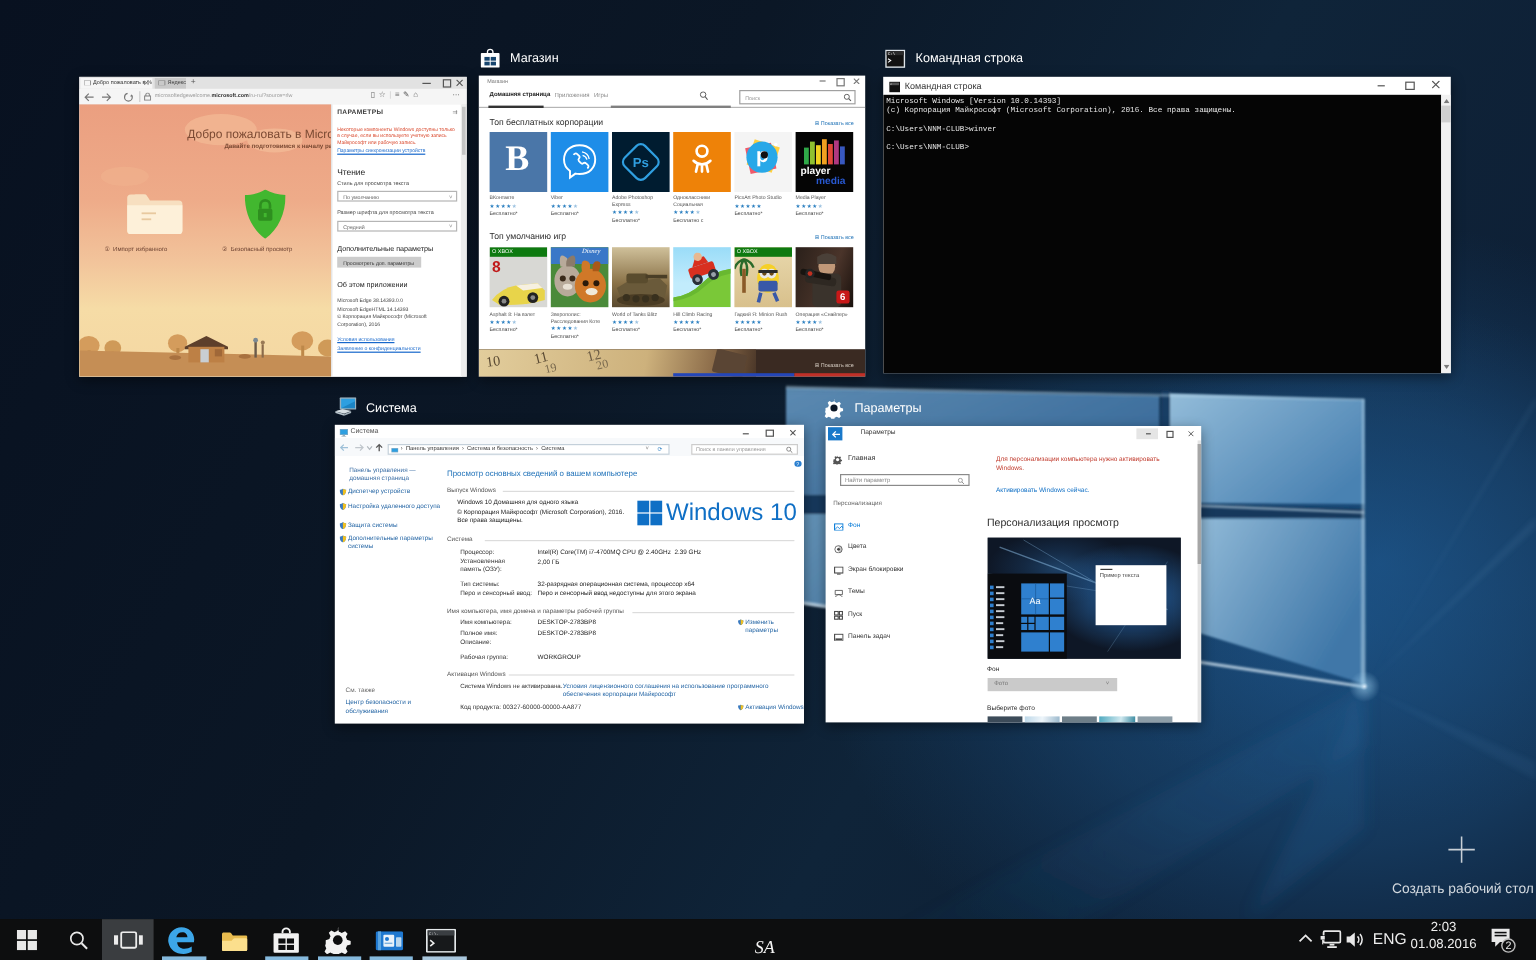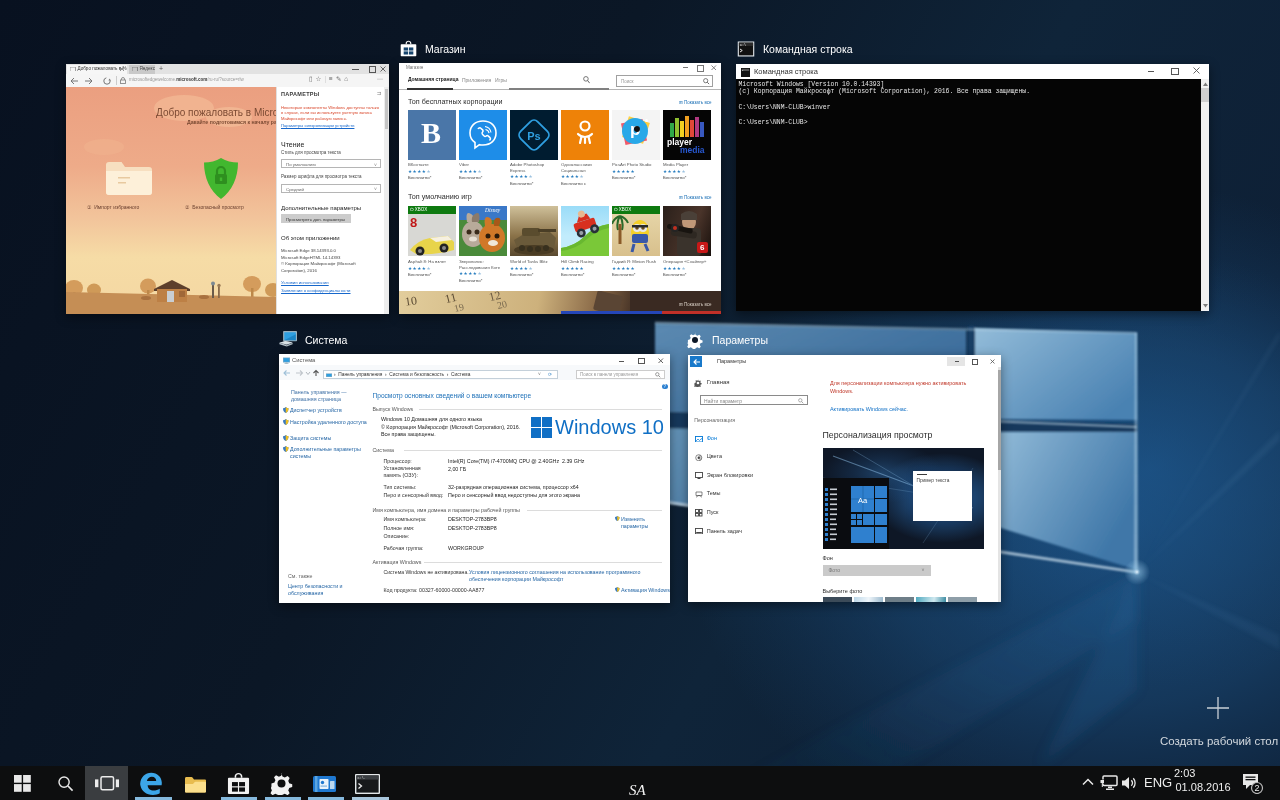--- a/index.html
+++ b/index.html
@@ -859,21 +859,21 @@
         <rect x="0.5" y="5" width="3.5" height="3" fill="#e8e8e8"></rect>
         <rect x="1.8" y="8" width="1" height="4" fill="#e8e8e8"></rect>
       </svg>
 <svg class="abs" style="left:1122px;top:9px" width="16" height="16" viewBox="0 0 16 16">
         <path d="M0 5.5h3l4-3.5v12l-4-3.5H0z" fill="#e8e8e8"></path>
         <path d="M9.5 5 A4.5 4.5 0 010 11 M9.5 5" fill="none"></path>
         <path d="M9.3 5.3a4 4 0 010 5.4" stroke="#e8e8e8" stroke-width="1.3" fill="none"></path>
         <path d="M11.3 3.3a7 7 0 010 9.4" stroke="#e8e8e8" stroke-width="1.3" fill="none"></path>
       </svg>
 <div class="abs" style="left:1144px;top:9px;color:#eee;font-size:13px;">ENG</div>
-<div class="abs" style="left:1174px;top:1px;width:58px;color:#eee;font-size:11px;">2:03</div>
+<div class="abs" style="left:1174px;top:1px;width:58px;color:#eee;font-size:11px;text-align:center;">2:03</div>
 <div class="abs" style="left:1174px;top:15px;width:58px;color:#eee;font-size:11px;text-align:center;">01.08.2016</div>
 <svg class="abs" style="left:1242px;top:7px" width="22" height="21">
         <path d="M1 1h15v11H8l-4 4v-4H1z" fill="#e8e8e8"></path>
         <rect x="3.5" y="3.5" width="10" height="1.3" fill="#0d0e0f"></rect>
         <rect x="3.5" y="6" width="10" height="1.3" fill="#0d0e0f"></rect>
         <circle cx="15" cy="15" r="5.5" fill="#0d0e0f" stroke="#bbb" stroke-width="1.2"></circle>
         <text x="15" y="18.2" font-size="9" fill="#eee" text-anchor="middle">2</text>
       </svg>
 </div>
 </div>

